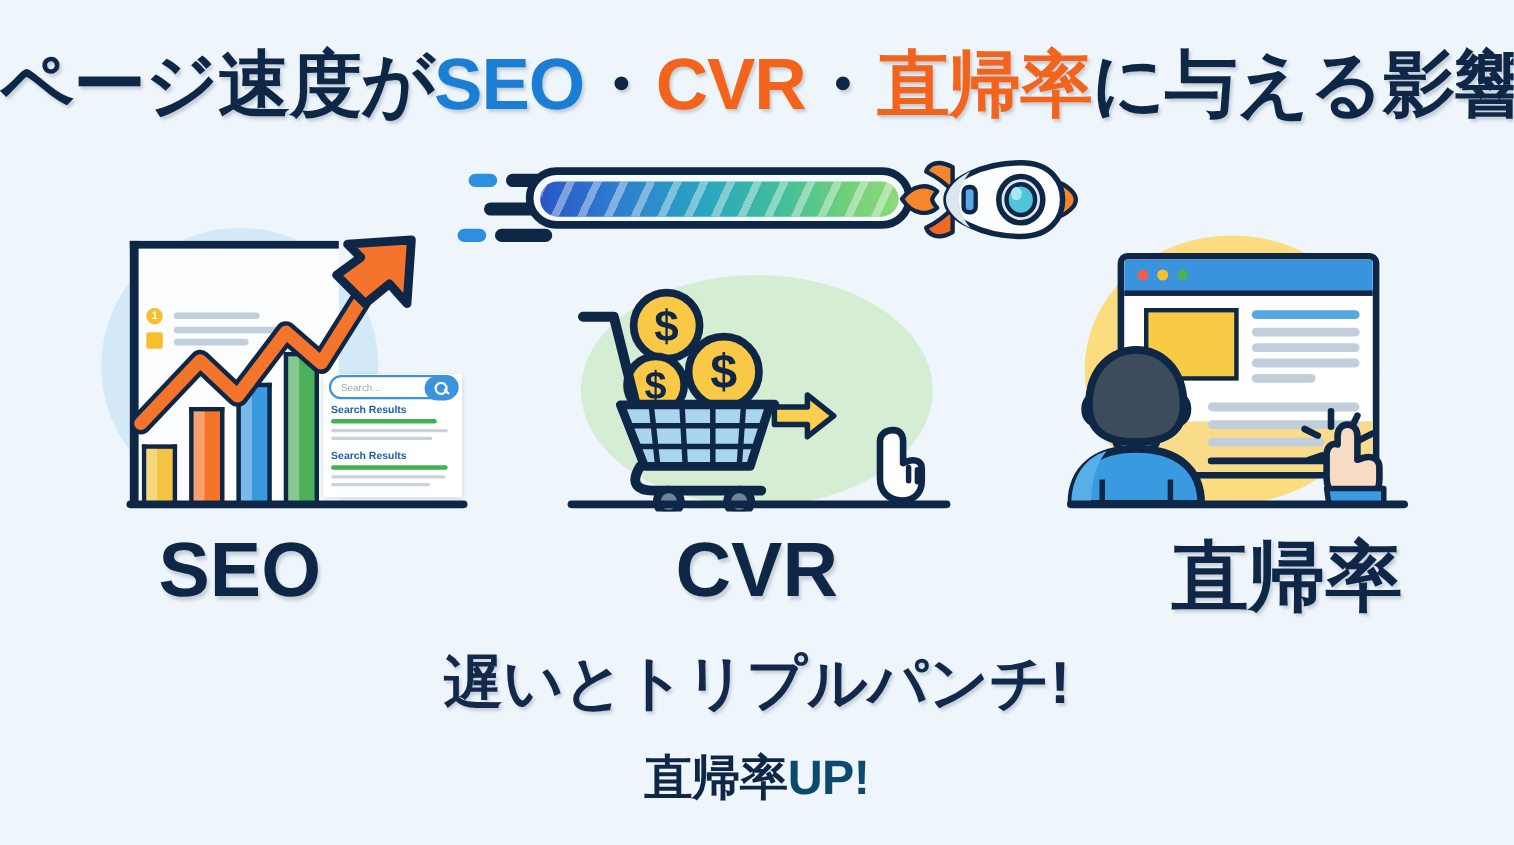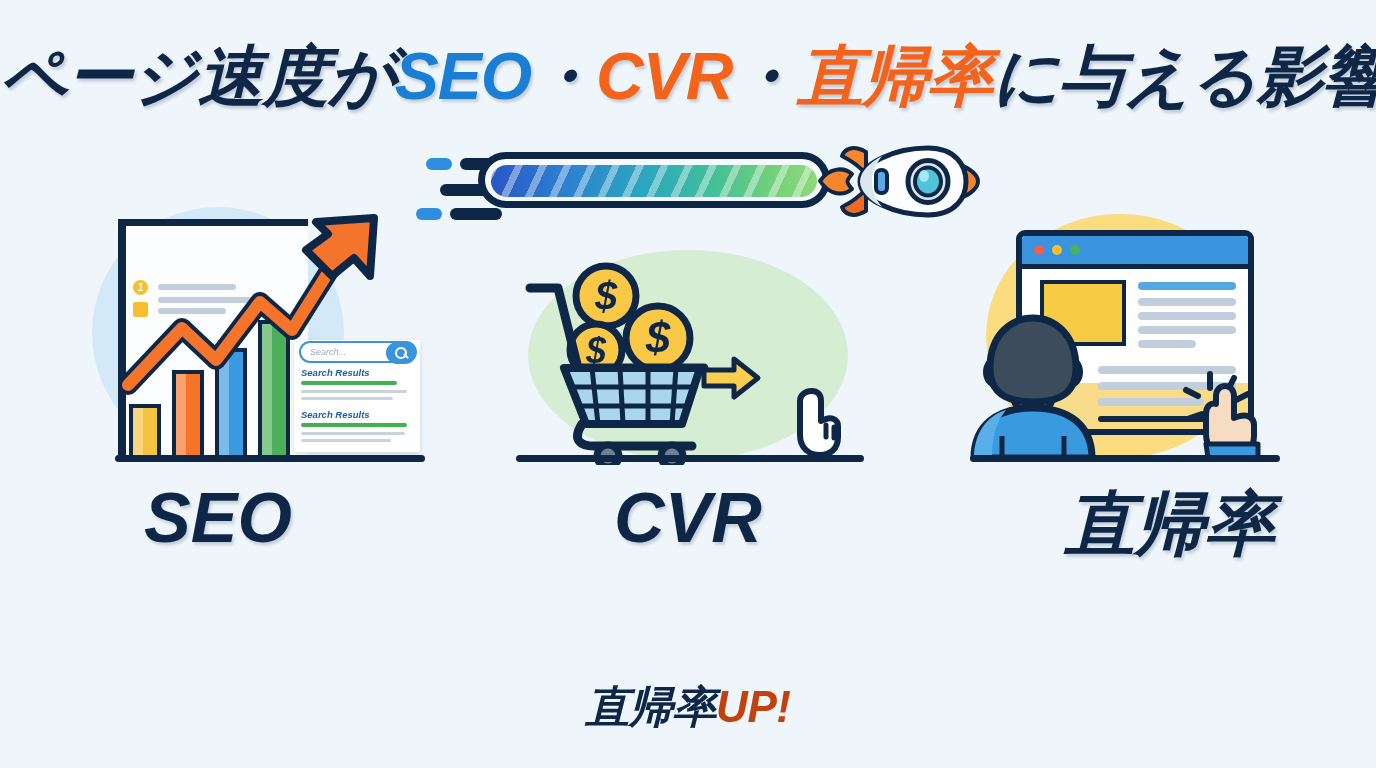--- a/index.html
+++ b/index.html
@@ -2,21 +2,21 @@
 <html><head>
 <meta charset="utf-8">
 <style>
   html,body{margin:0;padding:0;}
   body{
     width:1376px;height:768px;overflow:hidden;
     background:#eff6fb;
     font-family:"Liberation Sans","DejaVu Sans",sans-serif;
     position:relative;
   }
-  .stage{position:absolute;left:0;top:0;width:1376px;height:592px;font-style:italic;}
+  .stage{position:absolute;left:0;top:0;width:1376px;height:592px;}
 
   
   .title{
     position:absolute;left:0;top:32px;width:1376px;
     text-align:center;white-space:nowrap;
     font-size:66px;font-weight:bold;letter-spacing:-1px;
     color:#0f2747;
     text-shadow:2px 3px 3px rgba(40,60,90,.22);
   }
   .title span{display:inline;}
@@ -138,21 +138,21 @@
     position:absolute;left:0;top:672px;width:1376px;height:70px;
     display:flex;align-items:center;justify-content:center;gap:58px;
   }
   .badge{
     font-size:44px;font-weight:bold;color:#0f2747;white-space:nowrap;
     letter-spacing:-.5px;
   }
   .badge.hl{
     background:#fbeb9a;border-radius:26px;padding:5px 26px 9px 26px;
   }
-  .up{color:#c2410c;}
+  .up{color:#0c4a6e;}
 </style>
 </head>
 <body>
 
 <div class="stage">
 
   <div class="title">
     <span>ページ速度が</span><span class="t-blue">SEO</span><span class="t-dot">・</span><span class="t-orange">CVR</span><span class="t-dot">・</span><span class="t-orange">直帰率</span><span>に与える影響</span>
   </div>
 
@@ -303,20 +303,21 @@
     <path d="M38 30 C38 24 42 20 47 20 C52 20 56 24 56 30 L56 52 L62 50 C70 48 76 52 76 59 L76 70 C76 84 66 92 52 92 C38 92 28 82 28 68 L28 48 C28 40 33 36 38 38 Z" fill="#f7dcc4" stroke="#0f2747" stroke-width="6" stroke-linejoin="round"></path>
     <path d="M28 78 L80 78 L80 92 L30 92 Z" fill="#3a9ae0" stroke="#0f2747" stroke-width="5" stroke-linejoin="round"></path>
   </svg>
 
   <div class="baseline" style="left:970px;top:455px;width:310px;"></div>
 
   <div class="lbl" style="left:48px;">SEO</div>
   <div class="lbl" style="left:518px;">CVR</div>
   <div class="lbl" style="left:1000px;">直帰率</div>
 
+  <div class="tagline">遅いとトリプルパンチ!</div>
 
   <div class="badges">
     <div class="badge">
       <span>直帰率</span><span class="up">UP!</span>
     </div>
   </div>
 
 </div>
 
 </body></html>

